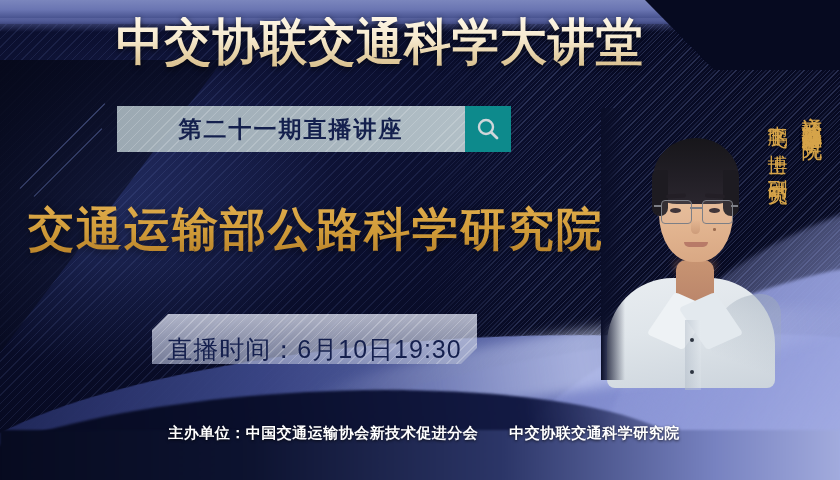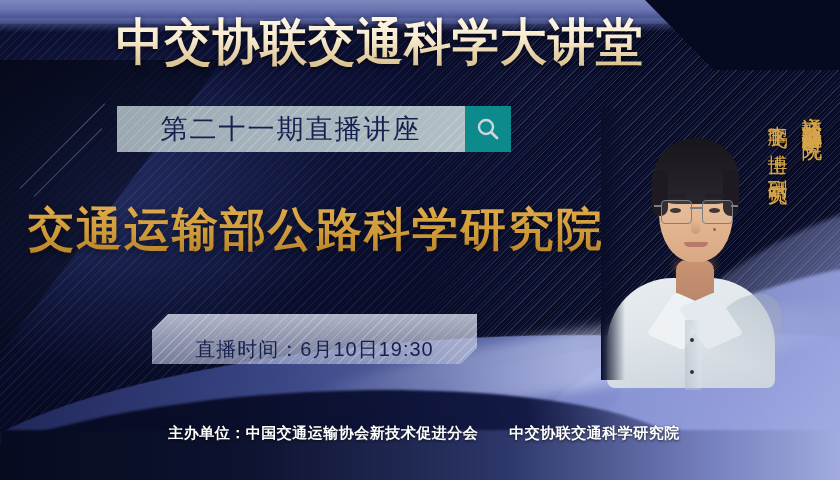--- a/index.html
+++ b/index.html
@@ -195,22 +195,22 @@
     background: repeating-linear-gradient(
       -45deg,
       rgba(255,255,255,0.18) 0px,
       rgba(255,255,255,0.18) 1px,
       rgba(0,0,0,0) 1px,
       rgba(0,0,0,0) 7px);
   }
   .subtitle-text {
     position: relative;
     z-index: 2;
-    font-size: 27px;
-    font-weight: 400;
+    font-size: 23px;
+    font-weight: 700;
     color: #14204d;
     letter-spacing: 2px;
     white-space: nowrap;
   }
   .search-box {
     width: 46px;
     background: #0d8a8c;
     display: flex;
     align-items: center;
     justify-content: center;
@@ -252,21 +252,21 @@
     background: repeating-linear-gradient(
       -45deg,
       rgba(255,255,255,0.22) 0px,
       rgba(255,255,255,0.22) 1px,
       rgba(0,0,0,0) 1px,
       rgba(0,0,0,0) 7px);
   }
   .time-text {
     position: relative;
     z-index: 2;
-    font-size: 20px;
+    font-size: 25px;
     color: #15204e;
     letter-spacing: 1px;
     white-space: nowrap;
     margin-top: 20px;
   }
 
   
   .speaker {
     position: absolute;
     left: 615px; top: 108px;

